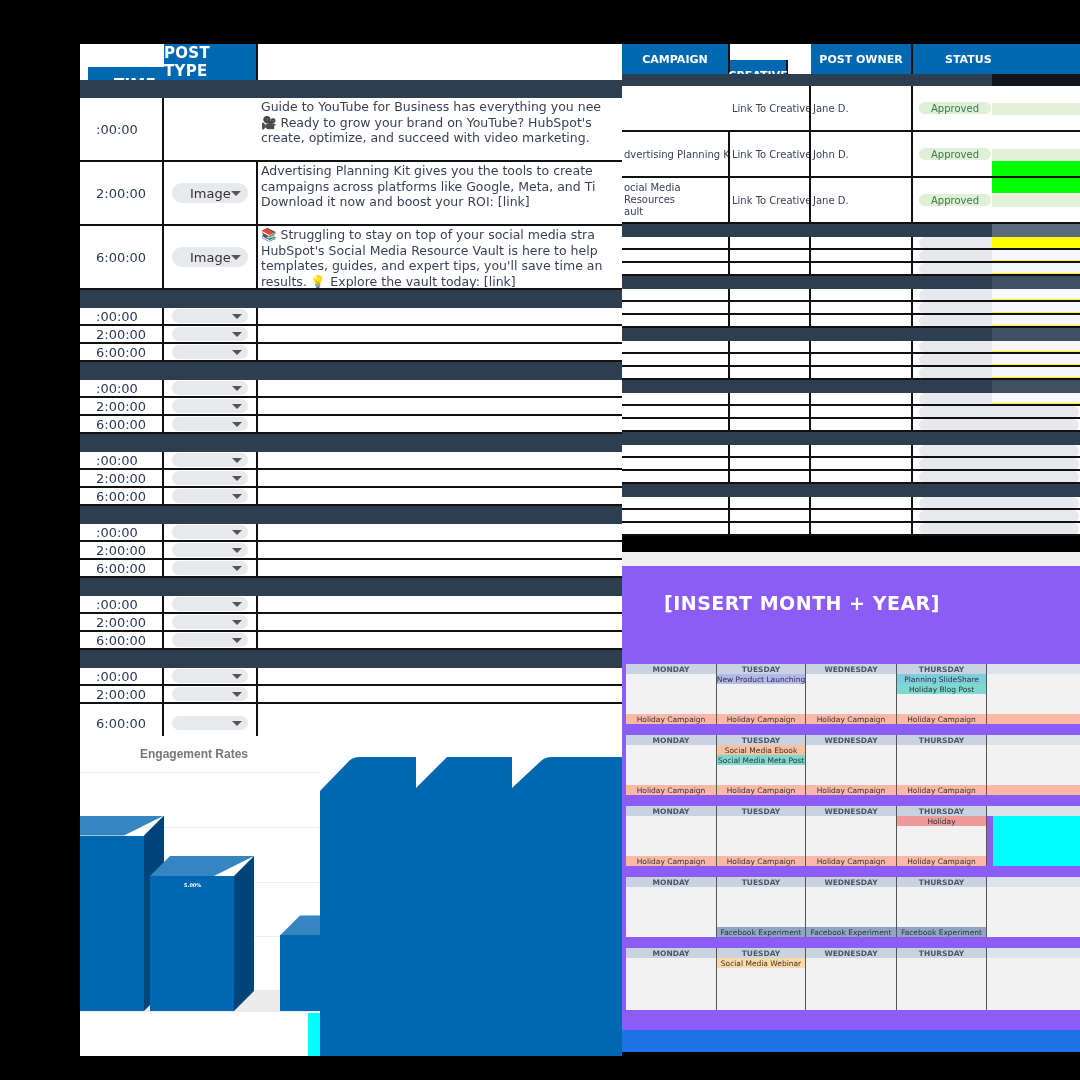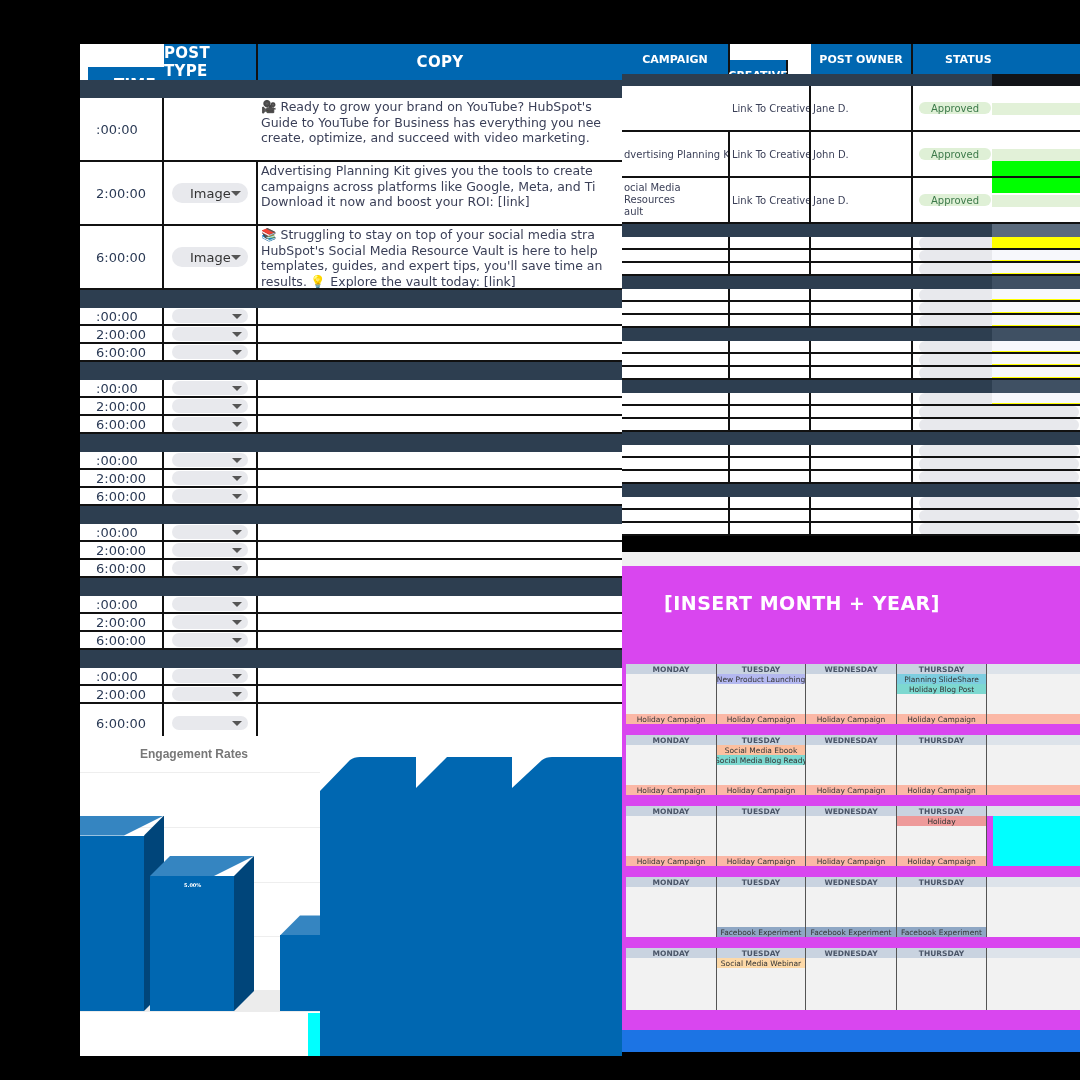--- a/index.html
+++ b/index.html
@@ -21,21 +21,21 @@
 
   
   #right-sheet { left: 622px; top: 44px; width: 458px; height: 496px; background: #fff; overflow: hidden; }
   .rhead { position: absolute; top: 0; height: 30px; background: #0067b1; color: #fff; font-weight: bold; font-size: 11px; display: flex; align-items: center; justify-content: center; border-right: 2px solid #111; }
   .rrow { position: absolute; left: 0; width: 100%; border-bottom: 2px solid #111; background: #fff; }
   .rcell { position: absolute; top: 0; height: 100%; border-right: 2px solid #111; display: flex; align-items: center; overflow: hidden; font-size: 10px; color: #3a3f57; white-space: nowrap; padding-left: 2px; }
   .pill { position: absolute; left: 6px; width: 72px; height: 12px; top: 50%; margin-top: -6px; background: #dff0d6; border-radius: 6px; font-size: 10px; color: #3d7a4a; display: flex; align-items: center; justify-content: center; }
   .pill.empty { background: #e8e9ed; width: 80px; }
 
   
-  #calendar { left: 622px; top: 552px; width: 458px; height: 500px; background: #d946ef; overflow: hidden; }
+  #calendar { left: 622px; top: 552px; width: 458px; height: 500px; background: #8b5cf6; overflow: hidden; }
   #cal-title { position: absolute; left: 42px; top: 40px; color: #fff; font-weight: bold; font-size: 19px; letter-spacing: 0.5px; }
   .week { position: absolute; left: 4px; width: 458px; }
   .dayhead { position: absolute; top: 0; height: 10px; background: #c9d3e0; font-size: 7.5px; font-weight: bold; color: #4a5568; display: flex; align-items: center; justify-content: center; border-right: 1px solid #555; }
   .daycell { position: absolute; top: 10px; background: #f2f2f2; border-right: 1px solid #555; }
   .ev { position: absolute; left: 0; right: 0; height: 10px; font-size: 7.5px; display: flex; align-items: center; justify-content: center; color: #333; white-space: nowrap; overflow: hidden; }
 
   
   #chart { left: 80px; top: 736px; width: 542px; height: 320px; background: #fff; overflow: hidden; }
   #chart-title { position: absolute; left: 60px; top: 11px; font-size: 12px; font-weight: bold; color: #777; font-family: "Liberation Sans", sans-serif; }
   .grid { position: absolute; left: 0; width: 240px; height: 1px; background: #eee; }
@@ -43,31 +43,30 @@
   .bar-top { position: absolute; background: #3585c1; }
   .bar-side { position: absolute; background: #00457a; }
   .bar-label { position: absolute; font-size: 5px; color: #fff; font-weight: bold; }
 </style>
 </head>
 <body>
 
 <div id="left-sheet" class="abs">
   <div class="lhead" style="left:8px;width:96px;margin-top:23px;">TIME</div>
   <div class="lhead" style="left:84px;width:94px;">POST TYPE</div>
-  <div class="lhead" style="left:178px;width:364px;border-right:none;">COPY</div>
   <div class="darkbar" style="top:36px;height:18px;"></div>
 
   <div class="lrow" style="top:54px;height:64px;">
     <div class="lcell" style="left:0;width:84px;">
         <span class="time-text">:00:00</span>
       </div>
     <div class="lcell" style="left:178px;width:364px;border-right:none;align-items:flex-start;">
         <div class="copy-text">
+          <div>Guide to YouTube for Business has everything you nee</div>
           <div>🎥 Ready to grow your brand on YouTube? HubSpot's</div>
-          <div>Guide to YouTube for Business has everything you nee</div>
           <div>create, optimize, and succeed with video marketing.</div>
         </div>
       </div>
   </div>
   <div class="lrow" style="top:118px;height:64px;">
     <div class="lcell" style="left:0;width:84px;">
         <span class="time-text">2:00:00</span>
       </div>
     <div class="lcell" style="left:84px;width:94px;">
         <div class="dd big">
@@ -554,21 +553,21 @@
         </div>
       </div>
       <div class="week" style="top:183px;height:61px;">
         <div class="dayhead" style="left:0px;width:91px;">MONDAY</div>
         <div class="daycell" style="left:0px;width:91px;height:50px;">
           <div class="ev" style="top:40px;background:#fbb8a6;">Holiday Campaign</div>
         </div>
         <div class="dayhead" style="left:91px;width:89px;">TUESDAY</div>
         <div class="daycell" style="left:91px;width:89px;height:50px;">
           <div class="ev" style="top:0px;background:#fcc0a0;">Social Media Ebook</div>
-          <div class="ev" style="top:10px;background:#7dd8d0;">Social Media Blog Ready</div>
+          <div class="ev" style="top:10px;background:#7dd8d0;">Social Media Meta Post</div>
           <div class="ev" style="top:40px;background:#fbb8a6;">Holiday Campaign</div>
         </div>
         <div class="dayhead" style="left:180px;width:91px;">WEDNESDAY</div>
         <div class="daycell" style="left:180px;width:91px;height:50px;">
           <div class="ev" style="top:40px;background:#fbb8a6;">Holiday Campaign</div>
         </div>
         <div class="dayhead" style="left:271px;width:90px;">THURSDAY</div>
         <div class="daycell" style="left:271px;width:90px;height:50px;">
           <div class="ev" style="top:40px;background:#fbb8a6;">Holiday Campaign</div>
         </div>

